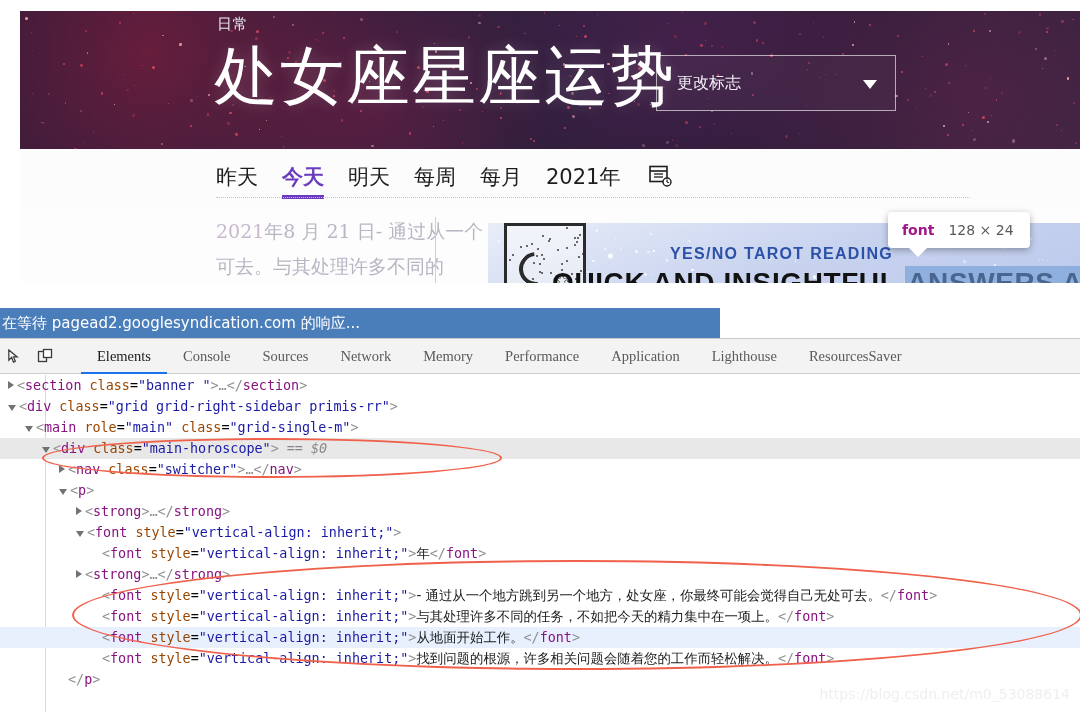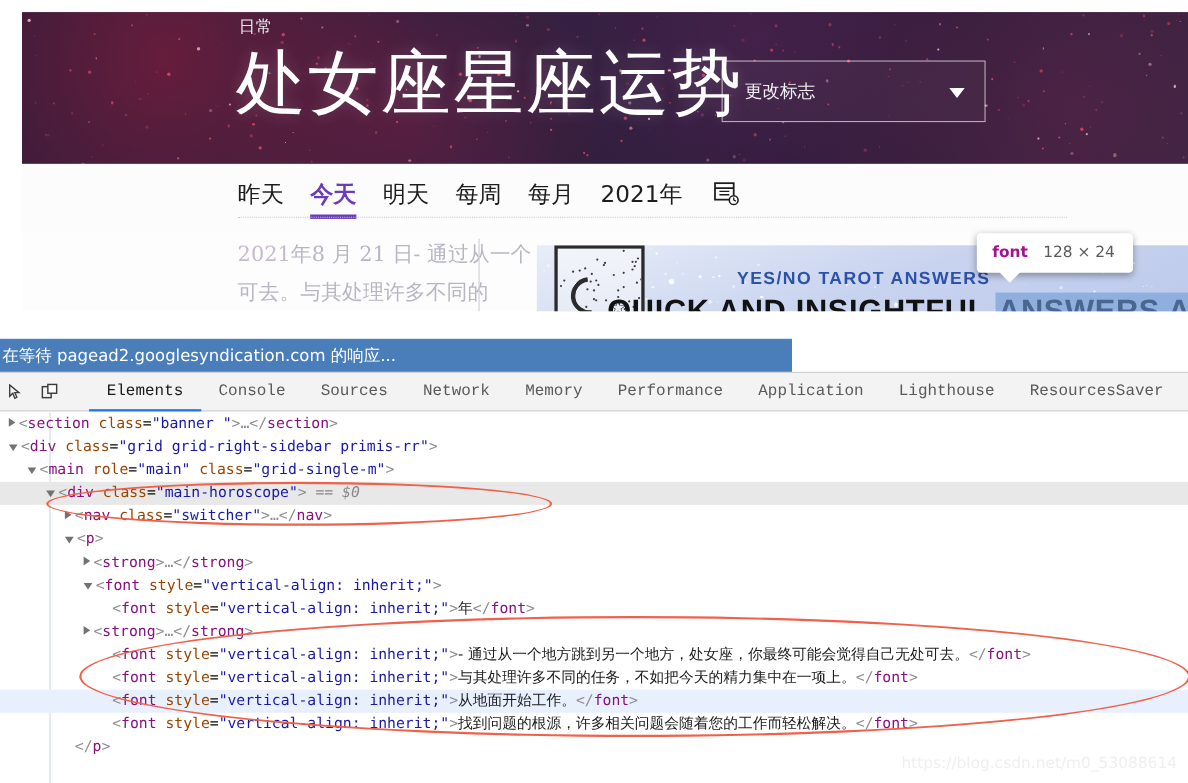--- a/index.html
+++ b/index.html
@@ -201,21 +201,21 @@
     background: #f3f3f3; border-bottom: 1px solid #cdcdcd;
     display: flex; align-items: stretch;
   }
   .dt-icons { display: flex; align-items: center; gap: 10px; padding: 0 8px 0 2px; }
   .dt-icon { width: 22px; height: 22px; display: flex; align-items: center; justify-content: center; cursor: pointer; }
   .dt-sep { width: 1px; background: #c4c4c4; margin: 7px 6px 7px 0; }
   .dt-tabs { display: flex; align-items: stretch; }
   .dt-tab {
     display: flex; align-items: center; padding: 0 16px;
     font-size: 14.5px; color: #5a5a5a; cursor: pointer;
-    font-family: Liberation Mono, monospace; position: relative;
+    font-family: Liberation Serif, serif; position: relative;
     white-space: nowrap;
   }
   .dt-tab.active { color: #1a1a1a; }
   .dt-tab.active::after {
     content: ""; position: absolute; left: 0; right: 0; bottom: -1px;
     height: 2px; background: #1a73e8;
   }
 
   
   .dt-tree {
@@ -736,21 +736,21 @@
             <i style="left:31.8px;top:37.2px"></i>
             <i style="left:34.8px;top:87.4px"></i>
             <i style="left:9.4px;top:96.0px"></i>
             <i style="left:19.3px;top:92.2px"></i>
             <i style="left:60.8px;top:56.7px"></i>
             <i style="left:63.3px;top:56.1px"></i>
           </div>
         <div class="moon"></div>
         <div class="star">☆</div>
       </div>
-      <div class="ad-line1">YES/NO TAROT ANSWERS</div>
+      <div class="ad-line1">YES/NO TAROT READING</div>
       <div class="ad-line2"><span>QUICK AND INSIGHTFUL </span><span class="hl">ANSWERS AT</span></div>
       <div class="ad-cta">ORDER READING</div>
       <div class="ad-cta2"></div>
     </div>
 
     <div class="inspect-tip">
       <span class="tag">font</span>
       <span class="dim">128 × 24</span>
       <span class="nub"></span>
     </div>

